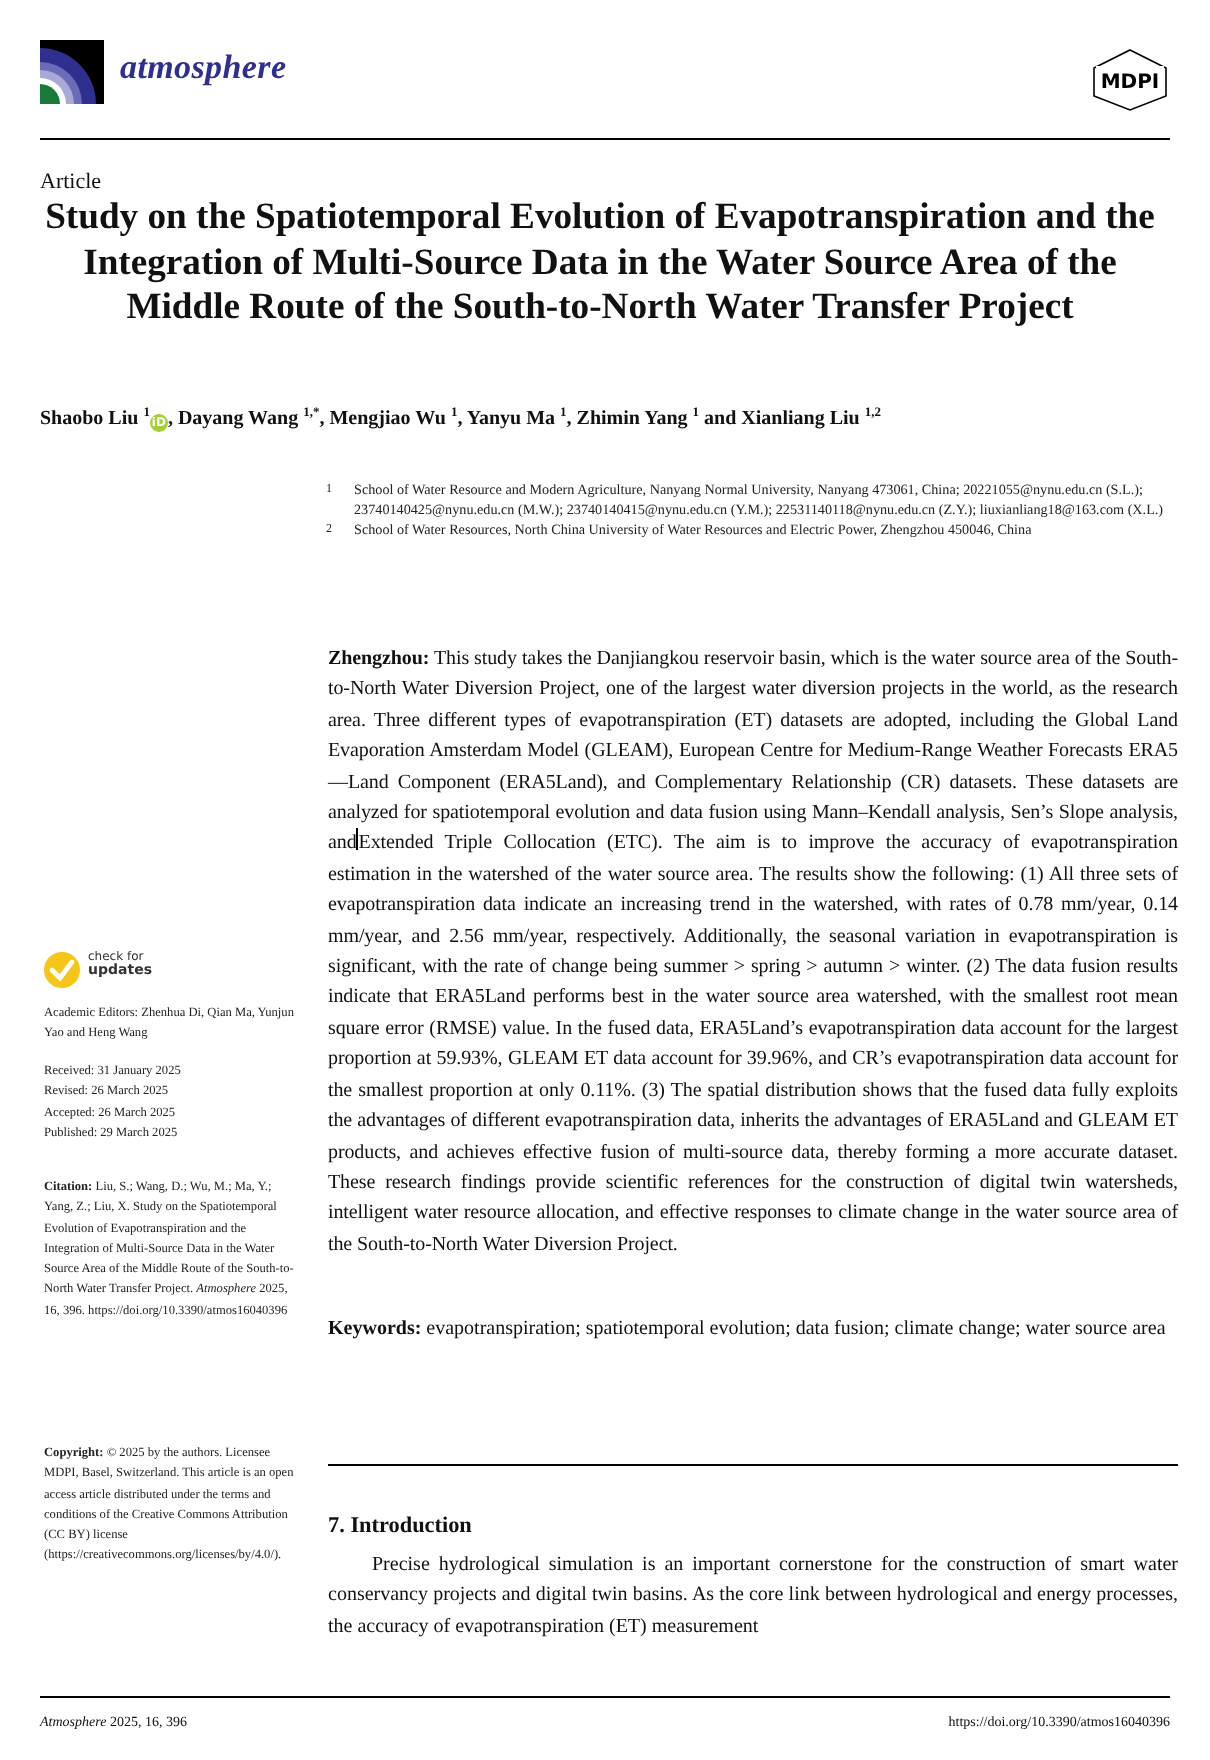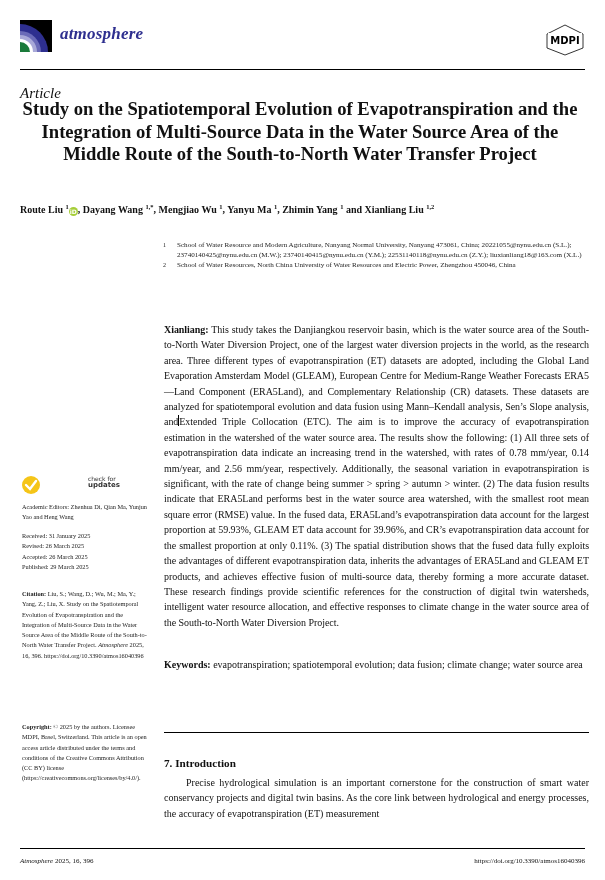--- a/index.html
+++ b/index.html
@@ -6,21 +6,21 @@
   body { width: 605px; height: 880px; position: relative; overflow: hidden;
          font-family: "Liberation Serif", "DejaVu Serif", serif; color: #111; }
   .abs { position: absolute; }
 
   
   .logo-box { left: 20px; top: 20px; width: 32px; height: 32px; background: #000; overflow: hidden; }
   .journal-name { left: 60px; top: 24px; font-size: 17px; font-weight: bold; font-style: italic; color: #2e2f8f; letter-spacing: 0.2px; }
   .mdpi { left: 545px; top: 24px; width: 40px; height: 32px; }
   .rule-top { left: 20px; top: 69px; width: 565px; height: 1px; background: #000; }
 
-  .article-type { left: 20px; top: 85px; font-size: 15px; font-style: italic; }
+  .article-type { left: 20px; top: 85px; font-size: 11px; }
   .title { left: 20px; top: 98px; width: 560px; font-size: 18.6px; font-weight: bold; line-height: 22.5px; color: #111; text-align: center; }
   .authors { left: 20px; top: 203px; width: 580px; font-size: 10px; font-weight: bold; white-space: nowrap; }
   .authors sup { font-size: 6.5px; font-weight: bold; vertical-align: 4px; }
   .orcid { display: inline-block; width: 9px; height: 9px; border-radius: 50%; background: #a6ce39; vertical-align: -1px; color: #fff; font-size: 6px; text-align: center; line-height: 9px; font-family: "DejaVu Sans", sans-serif; }
 
   
   .affils { left: 160px; top: 240px; width: 430px; font-size: 7.1px; line-height: 10px; color: #222; }
   .affil { position: relative; padding-left: 17px; }
   .affil .mark { position: absolute; left: 3px; top: 0; font-size: 6px; }
 
@@ -29,21 +29,21 @@
   .abstract b, .keywords b { font-weight: bold; text-align: center; }
   .cursor { display: inline-block; width: 1px; height: 11px; background: #000; vertical-align: -1px; }
   .keywords { left: 164px; top: 657px; width: 425px; font-size: 10px; line-height: 15.4px; }
   .rule-mid { left: 164px; top: 732px; width: 425px; height: 1px; background: #000; }
   .intro-heading { left: 164px; top: 757px; font-size: 11.2px; font-weight: bold; }
   .intro-text { left: 164px; top: 775px; width: 425px; font-size: 10px; line-height: 15.4px; text-align: justify; text-indent: 22px; }
 
   
   .check-updates { left: 22px; top: 474px; width: 70px; height: 22px; }
   .cu-circle { position: absolute; left: 0; top: 2px; width: 18px; height: 18px; border-radius: 50%; background: #f5c518; }
-  .cu-text { position: absolute; left: 22px; top: 1px; font-family: "DejaVu Sans", sans-serif; font-size: 6px; line-height: 7px; color: #333; margin-left: 44px; }
+  .cu-text { position: absolute; left: 22px; top: 1px; font-family: "DejaVu Sans", sans-serif; font-size: 6px; line-height: 7px; color: #333; }
   .cu-text .u { font-weight: bold; font-size: 7px; }
   .side { left: 22px; width: 125px; font-size: 6.3px; line-height: 10.3px; color: #222; }
   .side b { font-weight: bold; }
   .editors { top: 502px; }
   .dates { top: 531px; }
   .citation { top: 589px; }
   .copyright { top: 722px; }
 
   
   .rule-bottom { left: 20px; top: 848px; width: 565px; height: 1px; background: #000; }
@@ -70,21 +70,21 @@
     <rect x="3" y="9" width="34" height="14" fill="#fff"></rect>
     <text x="20" y="20" text-anchor="middle" font-family="DejaVu Sans, sans-serif" font-weight="bold" font-size="10" fill="#000">MDPI</text>
   </svg>
 </div>
 <div class="abs rule-top"></div>
 
 <div class="abs article-type">Article</div>
 <div class="abs title">Study on the Spatiotemporal Evolution of Evapotranspiration and the Integration of Multi-Source Data in the Water Source Area of the Middle Route of the South-to-North Water Transfer Project</div>
 
 <div class="abs authors">
-  <span>Route Liu</span>
+  <span>Shaobo Liu</span>
   <sup>1</sup><span class="orcid">iD</span>,
   <span>Dayang Wang</span>
   <sup>1,*</sup>,
   <span>Mengjiao Wu</span>
   <sup>1</sup>,
   <span>Yanyu Ma</span>
   <sup>1</sup>,
   <span>Zhimin Yang</span>
   <sup>1</sup>
   <span>and</span>
@@ -97,21 +97,21 @@
     <span class="mark">1</span>
     <span>School of Water Resource and Modern Agriculture, Nanyang Normal University, Nanyang 473061, China; 20221055@nynu.edu.cn (S.L.); 23740140425@nynu.edu.cn (M.W.); 23740140415@nynu.edu.cn (Y.M.); 22531140118@nynu.edu.cn (Z.Y.); liuxianliang18@163.com (X.L.)</span>
   </div>
   <div class="affil">
     <span class="mark">2</span>
     <span>School of Water Resources, North China University of Water Resources and Electric Power, Zhengzhou 450046, China</span>
   </div>
 </div>
 
 <div class="abs abstract">
-  <b>Xianliang:</b>
+  <b>Zhengzhou:</b>
   <span>This study takes the Danjiangkou reservoir basin, which is the water source area of the South-to-North Water Diversion Project, one of the largest water diversion projects in the world, as the research area. Three different types of evapotranspiration (ET) datasets are adopted, including the Global Land Evaporation Amsterdam Model (GLEAM), European Centre for Medium-Range Weather Forecasts ERA5—Land Component (ERA5Land), and Complementary Relationship (CR) datasets. These datasets are analyzed for spatiotemporal evolution and data fusion using Mann–Kendall analysis, Sen’s Slope analysis, and</span><span class="cursor"></span><span>Extended Triple Collocation (ETC). The aim is to improve the accuracy of evapotranspiration estimation in the watershed of the water source area. The results show the following: (1) All three sets of evapotranspiration data indicate an increasing trend in the watershed, with rates of 0.78 mm/year, 0.14 mm/year, and 2.56 mm/year, respectively. Additionally, the seasonal variation in evapotranspiration is significant, with the rate of change being summer &gt; spring &gt; autumn &gt; winter. (2) The data fusion results indicate that ERA5Land performs best in the water source area watershed, with the smallest root mean square error (RMSE) value. In the fused data, ERA5Land’s evapotranspiration data account for the largest proportion at 59.93%, GLEAM ET data account for 39.96%, and CR’s evapotranspiration data account for the smallest proportion at only 0.11%. (3) The spatial distribution shows that the fused data fully exploits the advantages of different evapotranspiration data, inherits the advantages of ERA5Land and GLEAM ET products, and achieves effective fusion of multi-source data, thereby forming a more accurate dataset. These research findings provide scientific references for the construction of digital twin watersheds, intelligent water resource allocation, and effective responses to climate change in the water source area of the South-to-North Water Diversion Project.</span>
 </div>
 
 <div class="abs keywords">
   <b>Keywords:</b>
   <span>evapotranspiration; spatiotemporal evolution; data fusion; climate change; water source area</span>
 </div>
 
 <div class="abs rule-mid"></div>
 <div class="abs intro-heading">7. Introduction</div>

